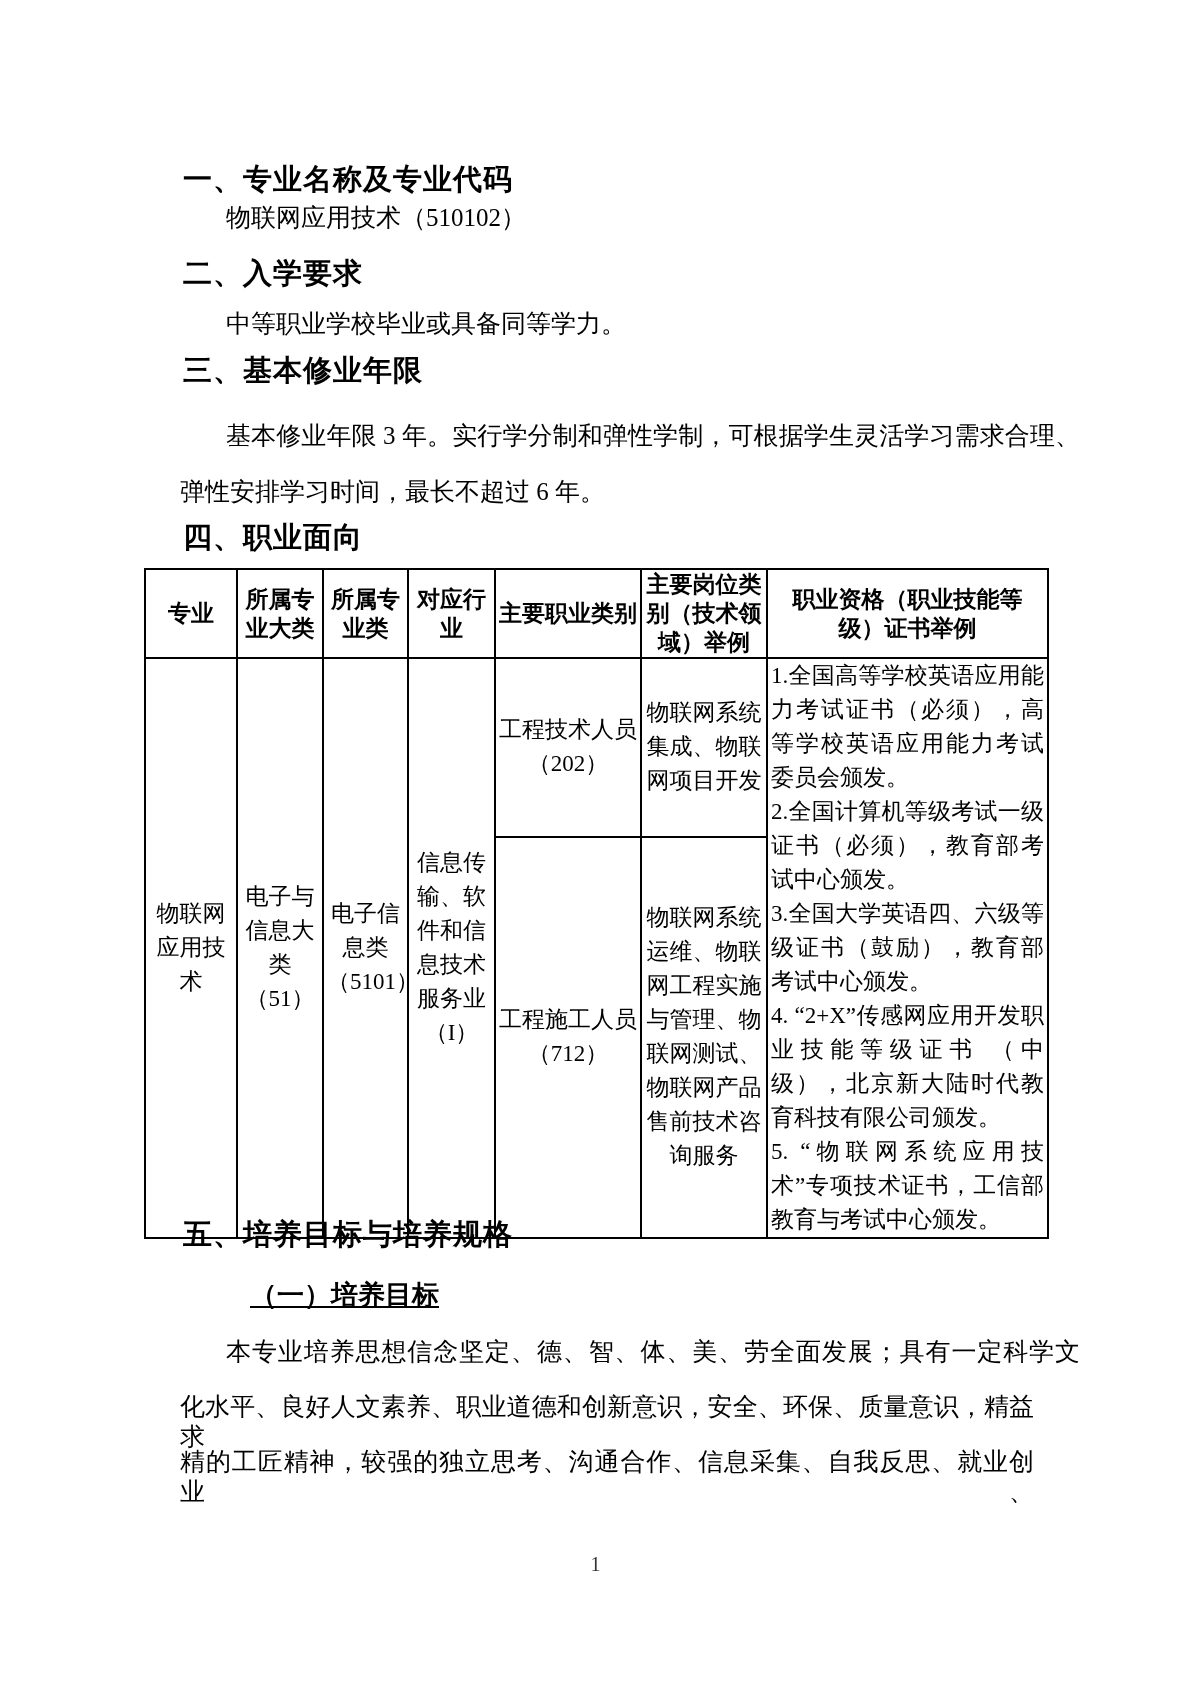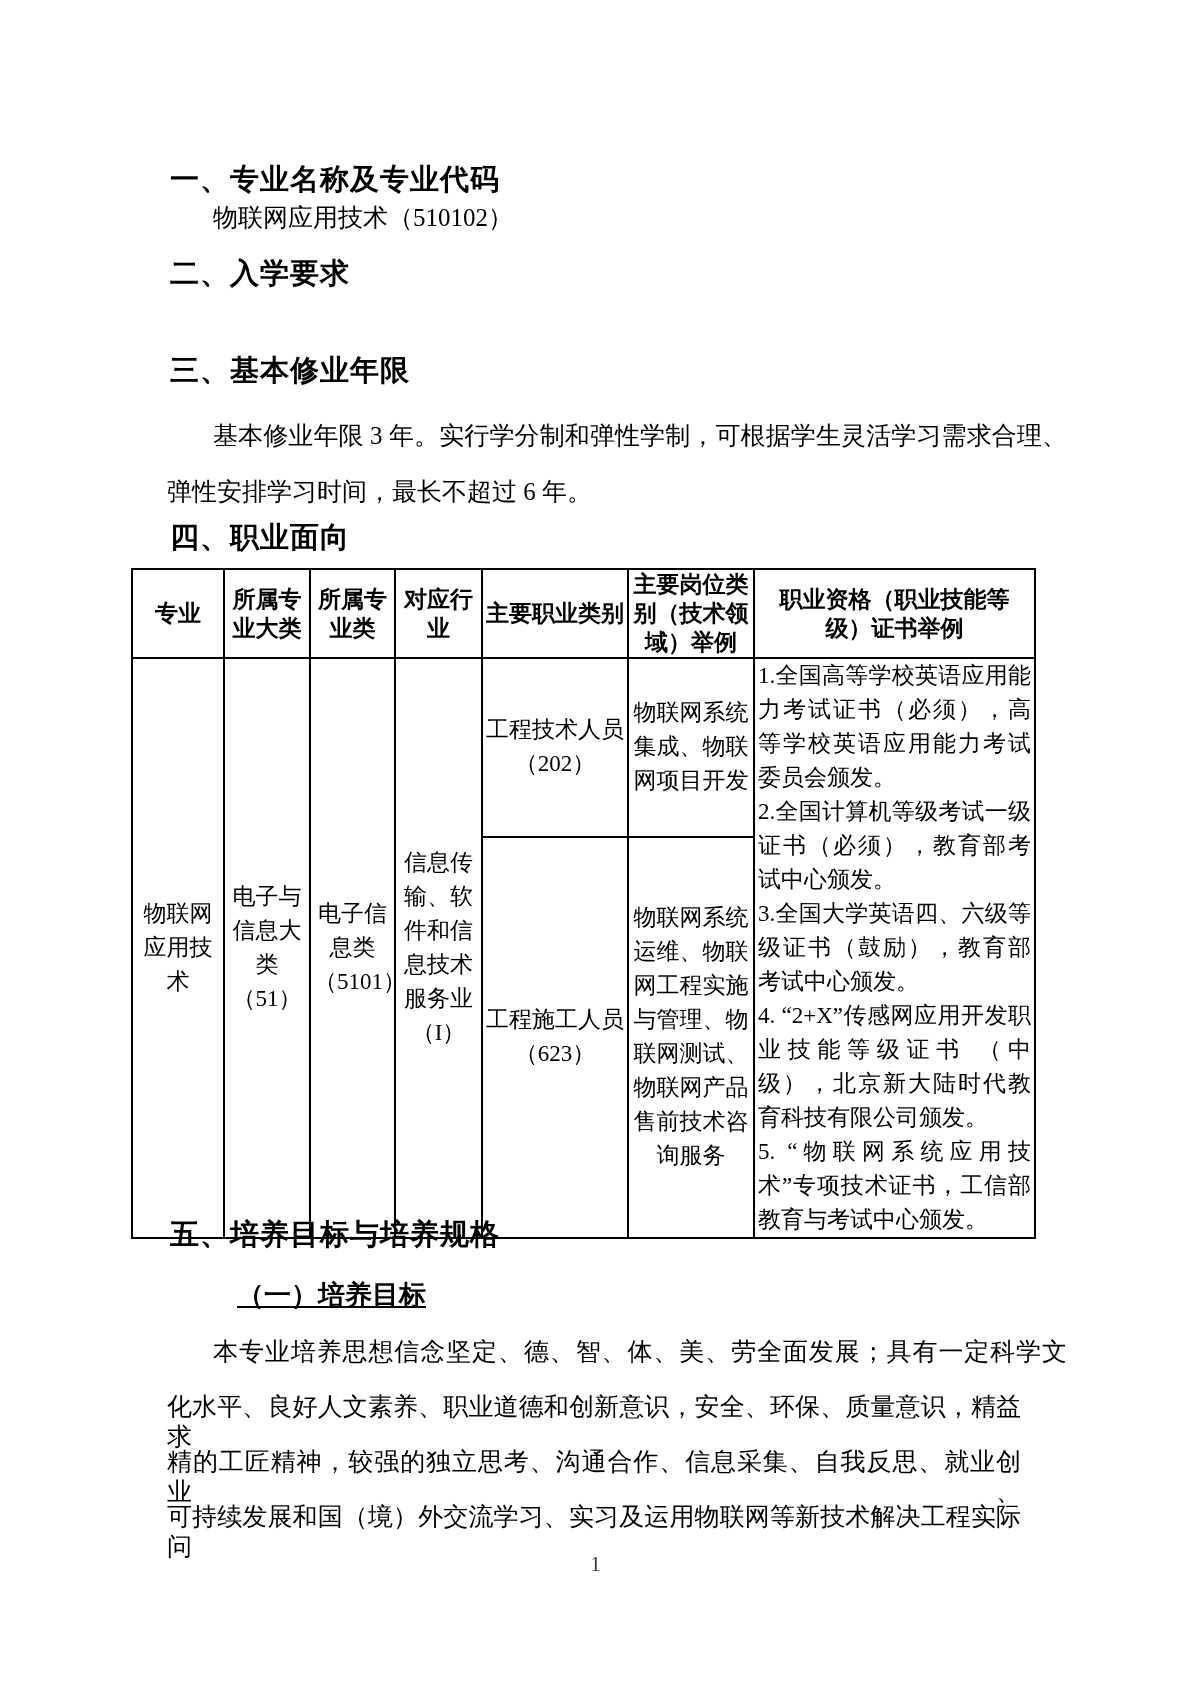--- a/index.html
+++ b/index.html
@@ -1,19 +1,19 @@
 <!DOCTYPE html>
 <html><head>
 <meta charset="utf-8">
 <style>
   html,body{margin:0;padding:0;background:#ffffff;}
   body{width:1191px;height:1684px;position:relative;overflow:hidden;
        font-family:"Liberation Serif","DejaVu Serif",serif;color:#000;}
   .page{position:absolute;left:0;top:0;width:1191px;height:1684px;background:#fff;}
-  .content{position:absolute;left:130px;top:0;width:904px;height:1420px;}
+  .content{position:absolute;left:143px;top:0;width:904px;height:1420px;}
 
   .hmajor{position:absolute;left:40px;font-family:"Liberation Sans","DejaVu Sans",sans-serif;
           font-weight:bold;font-size:29px;line-height:32px;white-space:nowrap;letter-spacing:1px;}
   .hsub{position:absolute;left:107px;font-family:"Liberation Sans","DejaVu Sans",sans-serif;
         font-weight:bold;font-size:27px;line-height:30px;white-space:nowrap;text-decoration:underline;}
 
   .pline{position:absolute;left:37px;width:854px;font-size:25px;line-height:30px;
          text-align:justify;}
   .indent{padding-left:46px;}
   .jline{text-align-last:justify;}
@@ -35,20 +35,21 @@
 </head>
 <body>
 
 <div class="page">
   <div class="content">
 
     <div class="hmajor" style="top:163px">一、专业名称及专业代码</div>
     <div class="pline indent" style="top:203px">物联网应用技术（510102）</div>
 
     <div class="hmajor" style="top:257px">二、入学要求</div>
+    <div class="pline indent" style="top:309px">中等职业学校毕业或具备同等学力。</div>
 
     <div class="hmajor" style="top:354px">三、基本修业年限</div>
     <div class="pline indent jline" style="top:421px">基本修业年限 3 年。实行学分制和弹性学制，可根据学生灵活学习需求合理、</div>
     <div class="pline" style="top:477px">弹性安排学习时间，最长不超过 6 年。</div>
 
     <div class="hmajor" style="top:521px">四、职业面向</div>
 
     <table class="career">
       <colgroup>
         <col style="width:92px">
@@ -78,29 +79,28 @@
         <td>物联网系统集成、物联网项目开发</td>
         <td rowspan="2" class="certs">
           <div class="cert-item">1.全国高等学校英语应用能力考试证书（必须），高等学校英语应用能力考试委员会颁发。</div>
           <div class="cert-item">2.全国计算机等级考试一级证书（必须），教育部考试中心颁发。</div>
           <div class="cert-item">3.全国大学英语四、六级等级证书（鼓励），教育部考试中心颁发。</div>
           <div class="cert-item">4. “2+X”传感网应用开发职业技能等级证书 （中级），北京新大陆时代教育科技有限公司颁发。</div>
           <div class="cert-item">5. “物联网系统应用技术”专项技术证书，工信部教育与考试中心颁发。</div>
         </td>
       </tr>
       <tr class="r2">
-        <td>工程施工人员 （623）</td>
+        <td>工程施工人员 （712）</td>
         <td>物联网系统运维、物联网工程实施与管理、物联网测试、物联网产品售前技术咨询服务</td>
       </tr>
     </tbody>
       </table>
 
     <div class="hmajor" style="top:1218px">五、培养目标与培养规格</div>
     <div class="hsub" style="top:1280px">（一）培养目标</div>
 
     <div class="pline indent jline" style="top:1337px">本专业培养思想信念坚定、德、智、体、美、劳全面发展；具有一定科学文</div>
     <div class="pline jline" style="top:1447px">精的工匠精神，较强的独立思考、沟通合作、信息采集、自我反思、就业创业、</div>
     <div class="pline jline" style="top:1392px">化水平、良好人文素养、职业道德和创新意识，安全、环保、质量意识，精益求</div>
-    <div class="pline jline" style="top:1502px">可持续发展和国（境）外交流学习、实习及运用物联网等新技术解决工程实际问</div>
   </div>
 
   <div class="pagenum">1</div>
 </div>
 
 </body></html>

